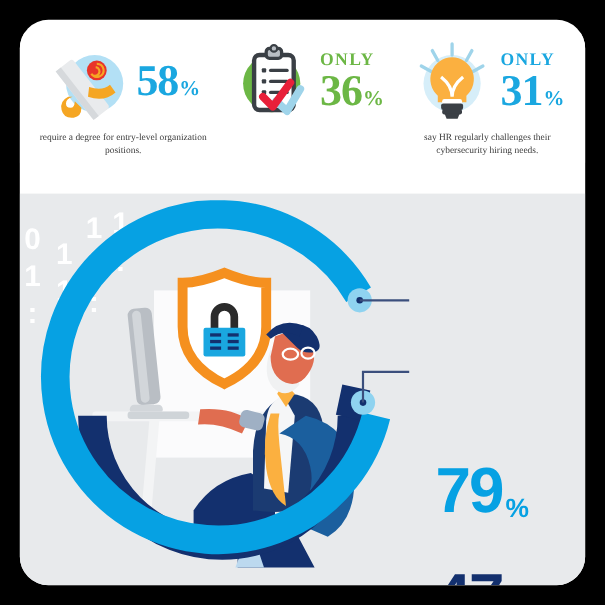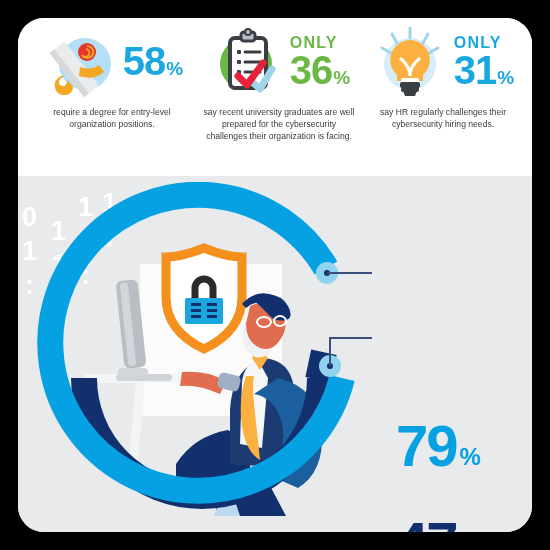--- a/index.html
+++ b/index.html
@@ -3,22 +3,22 @@
 <meta charset="utf-8">
 <style>
   html,body{margin:0;padding:0;background:#000;}
   body{width:550px;height:550px;overflow:hidden;
        font-family:"Liberation Sans",sans-serif;}
 
   #card{position:absolute;left:18px;top:18px;width:514px;height:514px;
         background:#ffffff;border-radius:26px;overflow:hidden;}
 
   
-  #top-band{position:absolute;left:0;top:0;width:514px;height:118px;
-            background:#ffffff;}
+  #top-band{position:absolute;left:0;top:12px;width:514px;height:118px;
+            background:#ffffff;font-family:Liberation Serif, serif;}
   .stat{position:absolute;top:0;text-align:center;}
   .stat-row{display:flex;align-items:center;justify-content:center;
             height:88px;gap:2px;}
   .stat-icon{width:80px;height:80px;position:relative;flex:none;}
   .numwrap{display:flex;align-items:flex-end;line-height:1;}
   .bignum{font-size:40px;font-weight:bold;letter-spacing:-1px;}
   .pct{font-size:19px;font-weight:bold;margin-left:1px;
        position:relative;top:-3px;}
   .onlylbl{font-size:16px;font-weight:bold;letter-spacing:1.2px;
            text-align:left;margin-bottom:-2px;}
@@ -36,21 +36,21 @@
   
   #binary{position:absolute;left:4px;top:10px;width:92px;height:180px;
           color:#ffffff;font-weight:bold;}
   #binary span{position:absolute;font-size:27px;line-height:1;}
   #binary span.dot{font-size:27px;}
 
   
   #donut{position:absolute;left:14px;top:6px;}
 
   
-  .bigpct{position:absolute;display:flex;align-items:center;}
+  .bigpct{position:absolute;display:flex;align-items:flex-end;}
   .bigpct .n{font-size:58px;font-weight:bold;line-height:1;
              letter-spacing:-2px;}
   .bigpct .s{font-size:24px;font-weight:bold;line-height:1;
              margin-left:3px;margin-top:22px;}
   #pct79{left:378px;top:241px;}
   #pct47{left:378px;top:338px;}
 </style>
 </head>
 <body>
 
@@ -107,21 +107,20 @@
           </svg>
         </div>
         <div class="numblock">
           <div class="onlylbl c-green">ONLY</div>
           <div class="numwrap">
             <span class="bignum c-green">36</span>
             <span class="pct c-green">%</span>
           </div>
         </div>
       </div>
-      <div class="caption">say recent university graduates are well prepared for the cybersecurity challenges their organization is facing.</div>
     </div>
 
     <div class="stat" style="left:340px;width:170px;">
       <div class="stat-row">
         <div class="stat-icon">
           <svg viewBox="0 0 80 80" width="80" height="80">
             <circle cx="38" cy="42" r="26" fill="#d6eef9"></circle>
             <g stroke="#9fd4ea" stroke-width="3" stroke-linecap="round">
               <line x1="38" y1="6" x2="38" y2="16"></line>
               <line x1="20" y1="12" x2="25" y2="21"></line>

